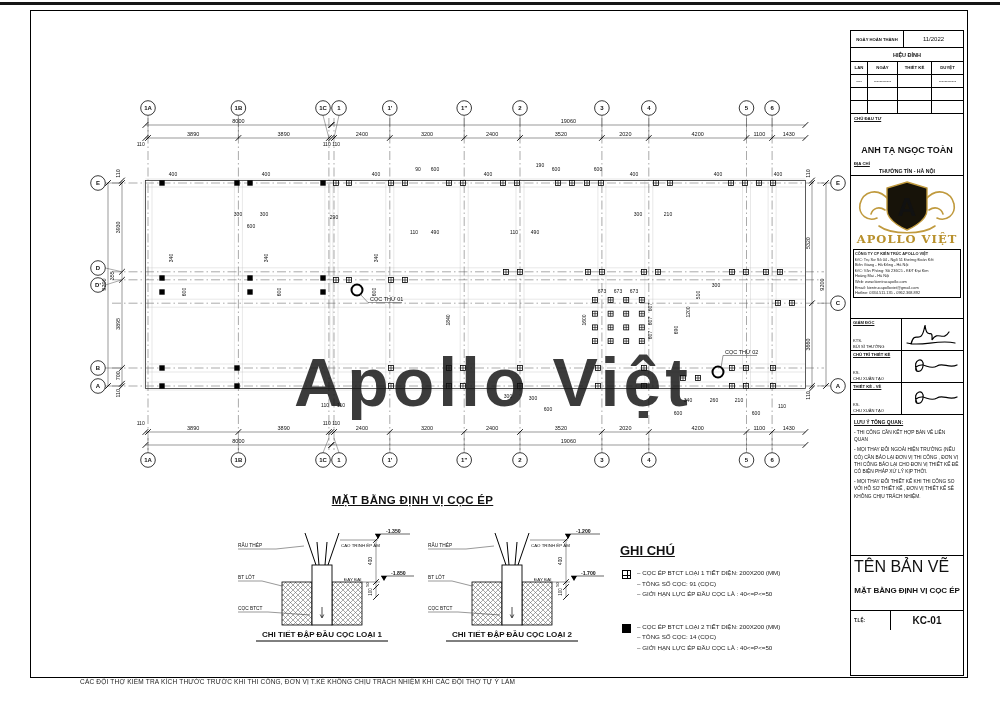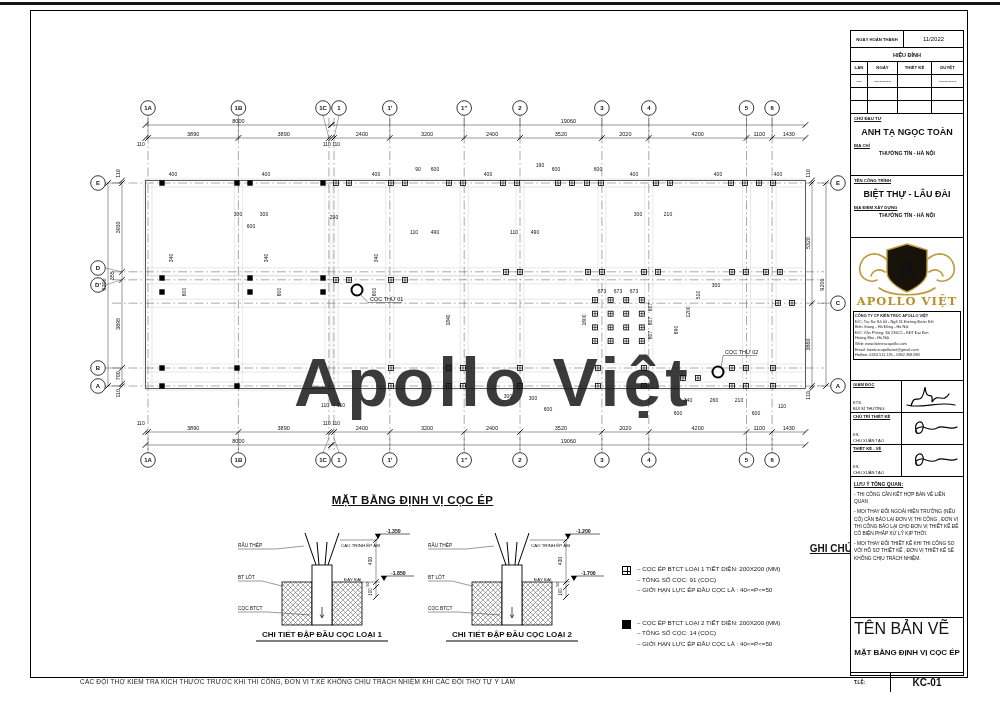--- a/index.html
+++ b/index.html
@@ -7,21 +7,21 @@
          font-family:"Liberation Sans",sans-serif;color:#111;}
   .top-edge{position:absolute;left:0;top:2px;width:1000px;height:3px;background:#161616;}
   .frame{position:absolute;left:30px;top:10px;width:936px;height:666px;border:1.2px solid #000;}
   svg{position:absolute;overflow:visible;}
   svg text{font-family:"Liberation Sans",sans-serif;fill:#111;stroke:none;}
   .plan-title{position:absolute;left:295px;top:494px;width:235px;text-align:center;
       font-size:11.5px;font-weight:bold;text-decoration:underline;letter-spacing:.3px;}
   .footer{position:absolute;left:80px;top:678px;font-size:6.5px;letter-spacing:.2px;color:#222;}
   
   .notes{position:absolute;left:620px;top:543px;width:232px;}
-  .notes-h{font-size:10px;font-weight:bold;text-decoration:underline;margin-bottom:0;text-align:right;}
+  .notes-h{font-size:13px;font-weight:bold;text-decoration:underline;margin-bottom:0;}
   .note-item{display:flex;margin-top:10px;}
   .note-item.second{margin-top:22px;}
   .sym{width:7px;height:7px;border:1px solid #000;position:relative;margin:2px 6px 0 2px;flex:none;}
   .sym.open:before{content:"";position:absolute;left:0;right:0;top:50%;border-top:1px solid #000;}
   .sym.open:after{content:"";position:absolute;top:0;bottom:0;left:50%;border-left:1px solid #000;}
   .sym.filled{background:#000;}
   .note-lines div{font-size:6.2px;line-height:10.5px;color:#222;white-space:nowrap;}
   
   .tb{position:absolute;left:850px;top:30px;width:112px;height:644px;border:1px solid #000;
       background:#fff;display:flex;flex-direction:column;}
@@ -32,21 +32,21 @@
   .r-date .val{flex:1;font-size:6px;display:flex;align-items:center;justify-content:center;}
   .r-rev-title{height:13px;font-size:5.5px;font-weight:bold;display:flex;align-items:center;justify-content:center;}
   .rev{display:grid;grid-template-columns:16px 30px 34px 1fr;}
   .rev div{border-left:1px solid #000;border-bottom:1px solid #000;height:12px;line-height:12px;
       font-size:4.3px;text-align:center;overflow:hidden;}
   .rev div:nth-child(4n+1){border-left:none;}
   .rev div.hd{font-weight:bold;}
   .rev div.last{border-bottom:none;}
   .blk{padding:2px 3px;}
   .blk .slab{font-size:4.3px;font-weight:bold;text-decoration:underline;}
-  .blk .big{font-size:9px;font-weight:bold;text-align:center;margin:6px 0 6px;}
+  .blk .big{font-size:9px;font-weight:bold;text-align:center;margin:24px 0 6px;}
   .blk .med{font-size:5.2px;font-weight:bold;text-align:center;margin-top:2px;}
   .r-client{height:57px;}
   .r-project{height:57px;}
   .r-logo{height:142px;}
   .brand{font-family:"DejaVu Serif",serif;font-weight:bold;font-size:11.5px;color:#b8902c;
       text-align:center;letter-spacing:1px;margin-top:-4px;}
   .cobox{margin:3px 2px 0;border:1px solid #000;padding:1px 1px;}
   .cobox div{font-size:3.9px;line-height:5.6px;color:#222;white-space:nowrap;overflow:hidden;}
   .cobox div.b{font-weight:bold;}
   .r-sign{height:31px;display:flex;}
@@ -721,26 +721,20 @@
         <div class="last"></div>
       <div class="last"></div>
         <div class="last"></div>
     </div>
     <div class="row blk r-client">
       <div class="slab">CHỦ ĐẦU TƯ</div>
       <div class="big">ANH TẠ NGỌC TOÀN</div>
       <div class="slab">ĐỊA CHỈ</div>
       <div class="med">THƯỜNG TÍN - HÀ NỘI</div>
     </div>
-    <div class="row blk r-project">
-      <div class="slab">TÊN CÔNG TRÌNH</div>
-      <div class="big">BIỆT THỰ - LÂU ĐÀI</div>
-      <div class="slab">ĐỊA ĐIỂM XÂY DỰNG</div>
-      <div class="med">THƯỜNG TÍN - HÀ NỘI</div>
-    </div>
     <div class="row r-logo">
       <svg style="position:static;display:block;margin:2px auto 0" width="104" height="58" viewBox="0 0 104 58">
         <g stroke="#c09a3e" fill="none" stroke-width="1.6" stroke-linecap="round">
           <path d="M34,22 C22,8 8,14 5,26 C3,37 13,44 22,40 M30,32 C24,28 18,30 16,36"></path>
           <path d="M70,22 C82,8 96,14 99,26 C101,37 91,44 82,40 M74,32 C80,28 86,30 88,36"></path>
           <path d="M24,48 C36,57 68,57 80,48"></path>
         </g>
         <path d="M52,4 L72,10 L72,32 C72,44 52,52 52,52 C52,52 32,44 32,32 L32,10 Z" fill="#171309" stroke="#c09a3e" stroke-width="1.4"></path>
         <text x="52" y="38" text-anchor="middle" font-size="26" font-weight="bold" font-family="DejaVu Serif, serif" fill="#caa03a">A</text>
       </svg>

